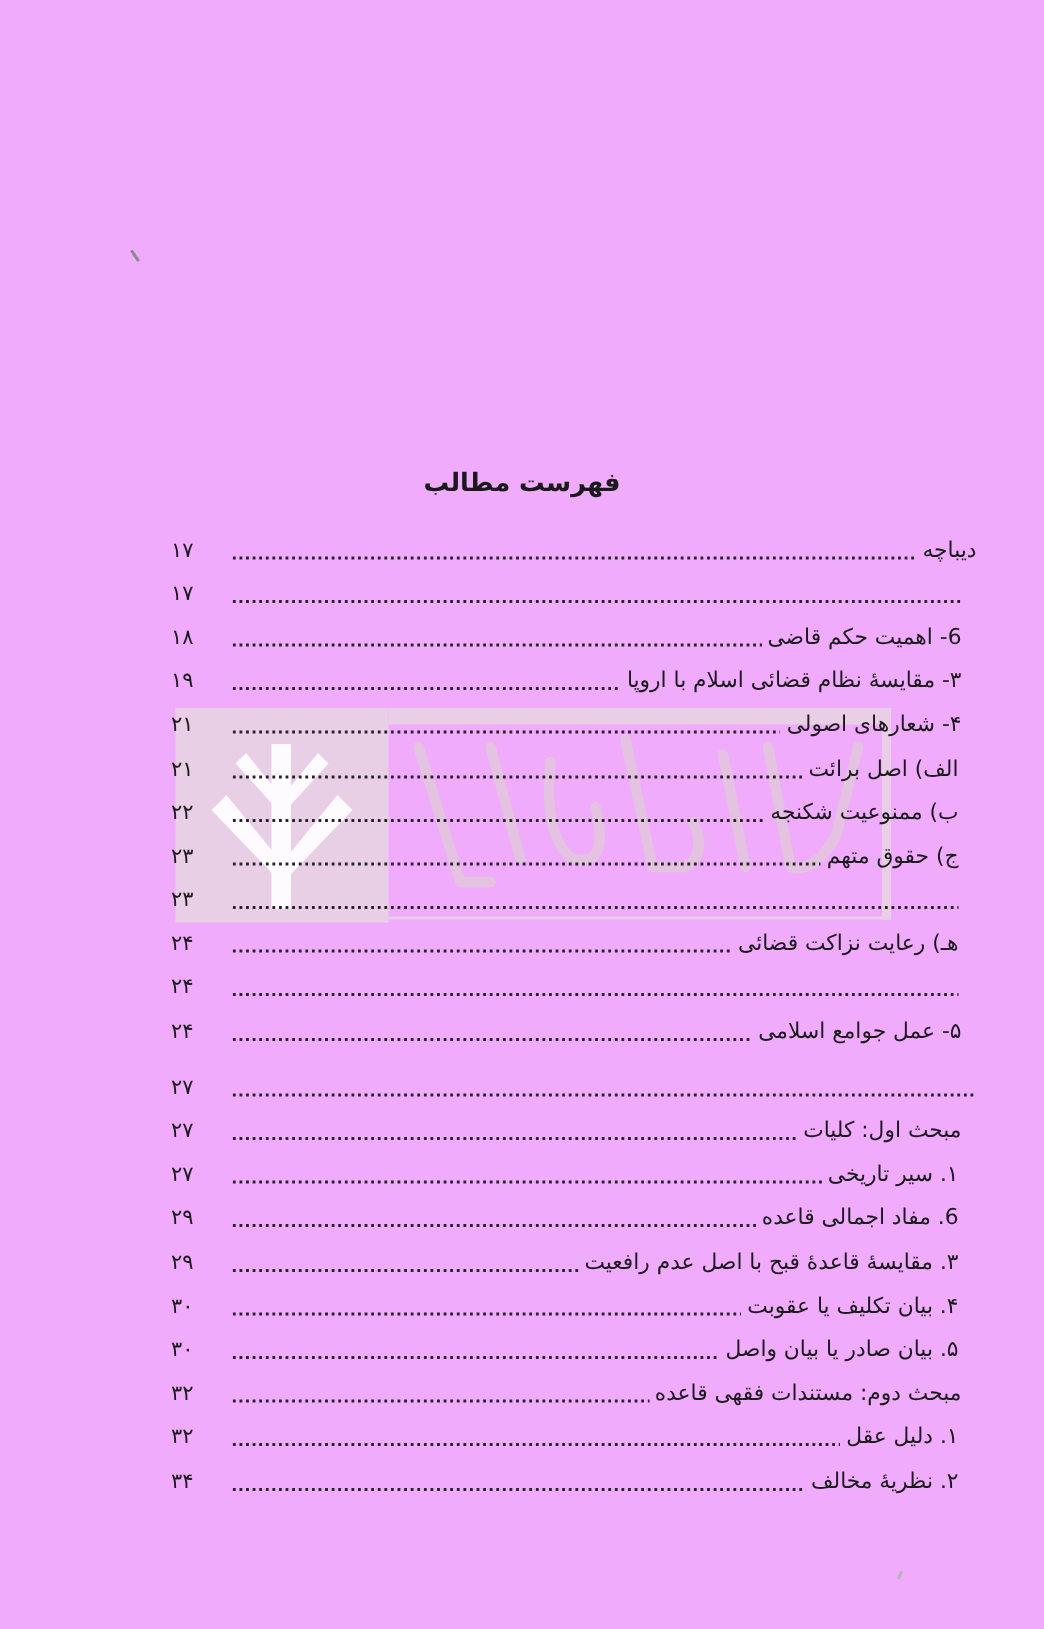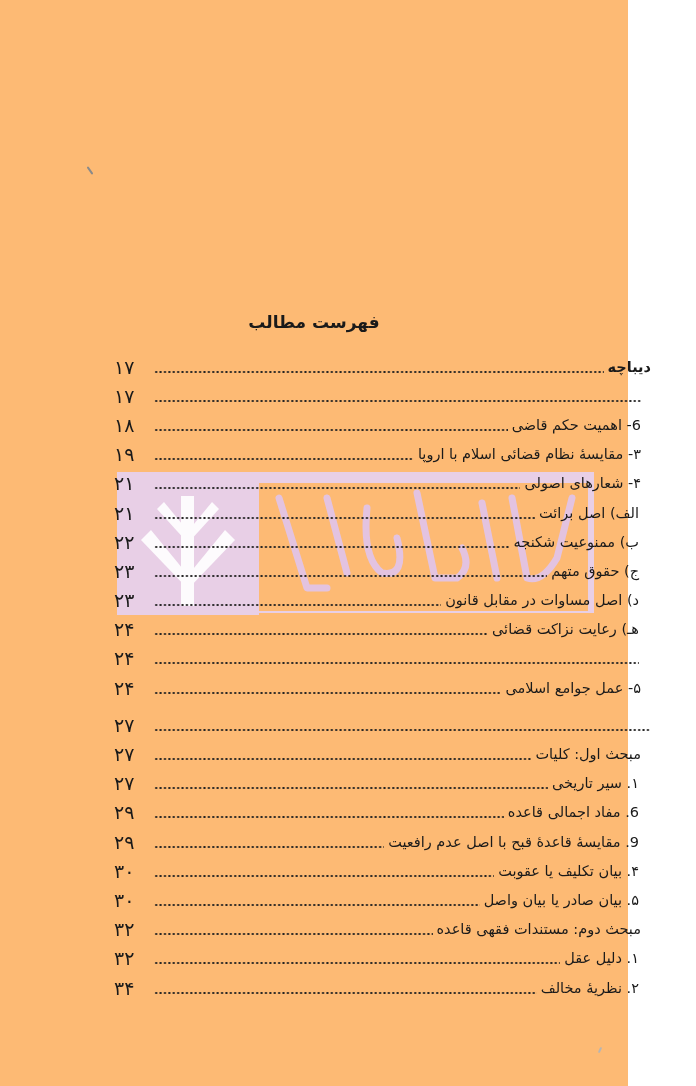--- a/index.html
+++ b/index.html
@@ -11,22 +11,22 @@
       width: 696px;
       height: 1086px;
       position: relative;
       overflow: hidden;
       font-family: "DejaVu Sans", sans-serif;
       color: #1a1a1a;
     }
     .page {
       position: absolute;
       left: 0; top: 0;
-      width: 628px; height: 1086px;
-      background: #fdba74;
+      width: 696px; height: 1086px;
+      background: #f0abfc;
     }
     .speck {
       position: absolute;
       background: #8a8a8a;
       border-radius: 1px;
     }
     .speck.s1 { left: 89px; top: 166px; width: 2px; height: 9px; transform: rotate(-35deg); }
     .speck.s2 { left: 599px; top: 1047px; width: 2px; height: 6px; transform: rotate(25deg); background: #b5b5b5; }
 
     
@@ -80,36 +80,36 @@
       direction: rtl;
       font-size: 14.5px;
     }
     .row.gap-before { margin-top: 8px; }
     .row .label {
       white-space: nowrap;
       flex: 0 0 auto;
       padding-left: 4px;
       background: transparent;
     }
-    .row.bold .label { font-weight: bold; }
+    .row.bold .label { font-weight: normal; }
     .row .dots {
       flex: 1 1 auto;
       height: 2px;
       margin-top: 10px;
       background-image: radial-gradient(circle, #222 0.9px, transparent 1.2px);
       background-size: 4.4px 2px;
       background-repeat: repeat-x;
       background-position: left center;
       margin-left: 10px;
     }
     .row .page-num {
       flex: 0 0 auto;
       width: 30px;
       text-align: left;
-      font-size: 19px;
+      font-size: 14px;
     }
     .indent-0 { padding-right: 0px; }
     .indent-1 { padding-right: 10px; }
     .indent-2 { padding-right: 12px; }
   </style>
 </head>
 <body>
 
 <div class="page">
 
@@ -176,21 +176,20 @@
       <span class="label">ب) ممنوعیت شکنجه</span>
       <span class="dots"></span>
       <span class="page-num">۲۲</span>
     </div>
     <div class="row indent-2">
       <span class="label">ج) حقوق متهم</span>
       <span class="dots"></span>
       <span class="page-num">۲۳</span>
     </div>
     <div class="row indent-2">
-      <span class="label">د) اصل مساوات در مقابل قانون</span>
       <span class="dots"></span>
       <span class="page-num">۲۳</span>
     </div>
     <div class="row indent-2">
       <span class="label">هـ) رعایت نزاکت قضائی</span>
       <span class="dots"></span>
       <span class="page-num">۲۴</span>
     </div>
     <div class="row indent-2">
       <span class="dots"></span>
@@ -214,21 +213,21 @@
       <span class="label">۱. سیر تاریخی</span>
       <span class="dots"></span>
       <span class="page-num">۲۷</span>
     </div>
     <div class="row indent-2">
       <span class="label">6. مفاد اجمالی قاعده</span>
       <span class="dots"></span>
       <span class="page-num">۲۹</span>
     </div>
     <div class="row indent-2">
-      <span class="label">9. مقایسهٔ قاعدهٔ قبح با اصل عدم رافعیت</span>
+      <span class="label">۳. مقایسهٔ قاعدهٔ قبح با اصل عدم رافعیت</span>
       <span class="dots"></span>
       <span class="page-num">۲۹</span>
     </div>
     <div class="row indent-2">
       <span class="label">۴. بیان تکلیف یا عقوبت</span>
       <span class="dots"></span>
       <span class="page-num">۳۰</span>
     </div>
     <div class="row indent-2">
       <span class="label">۵. بیان صادر یا بیان واصل</span>

